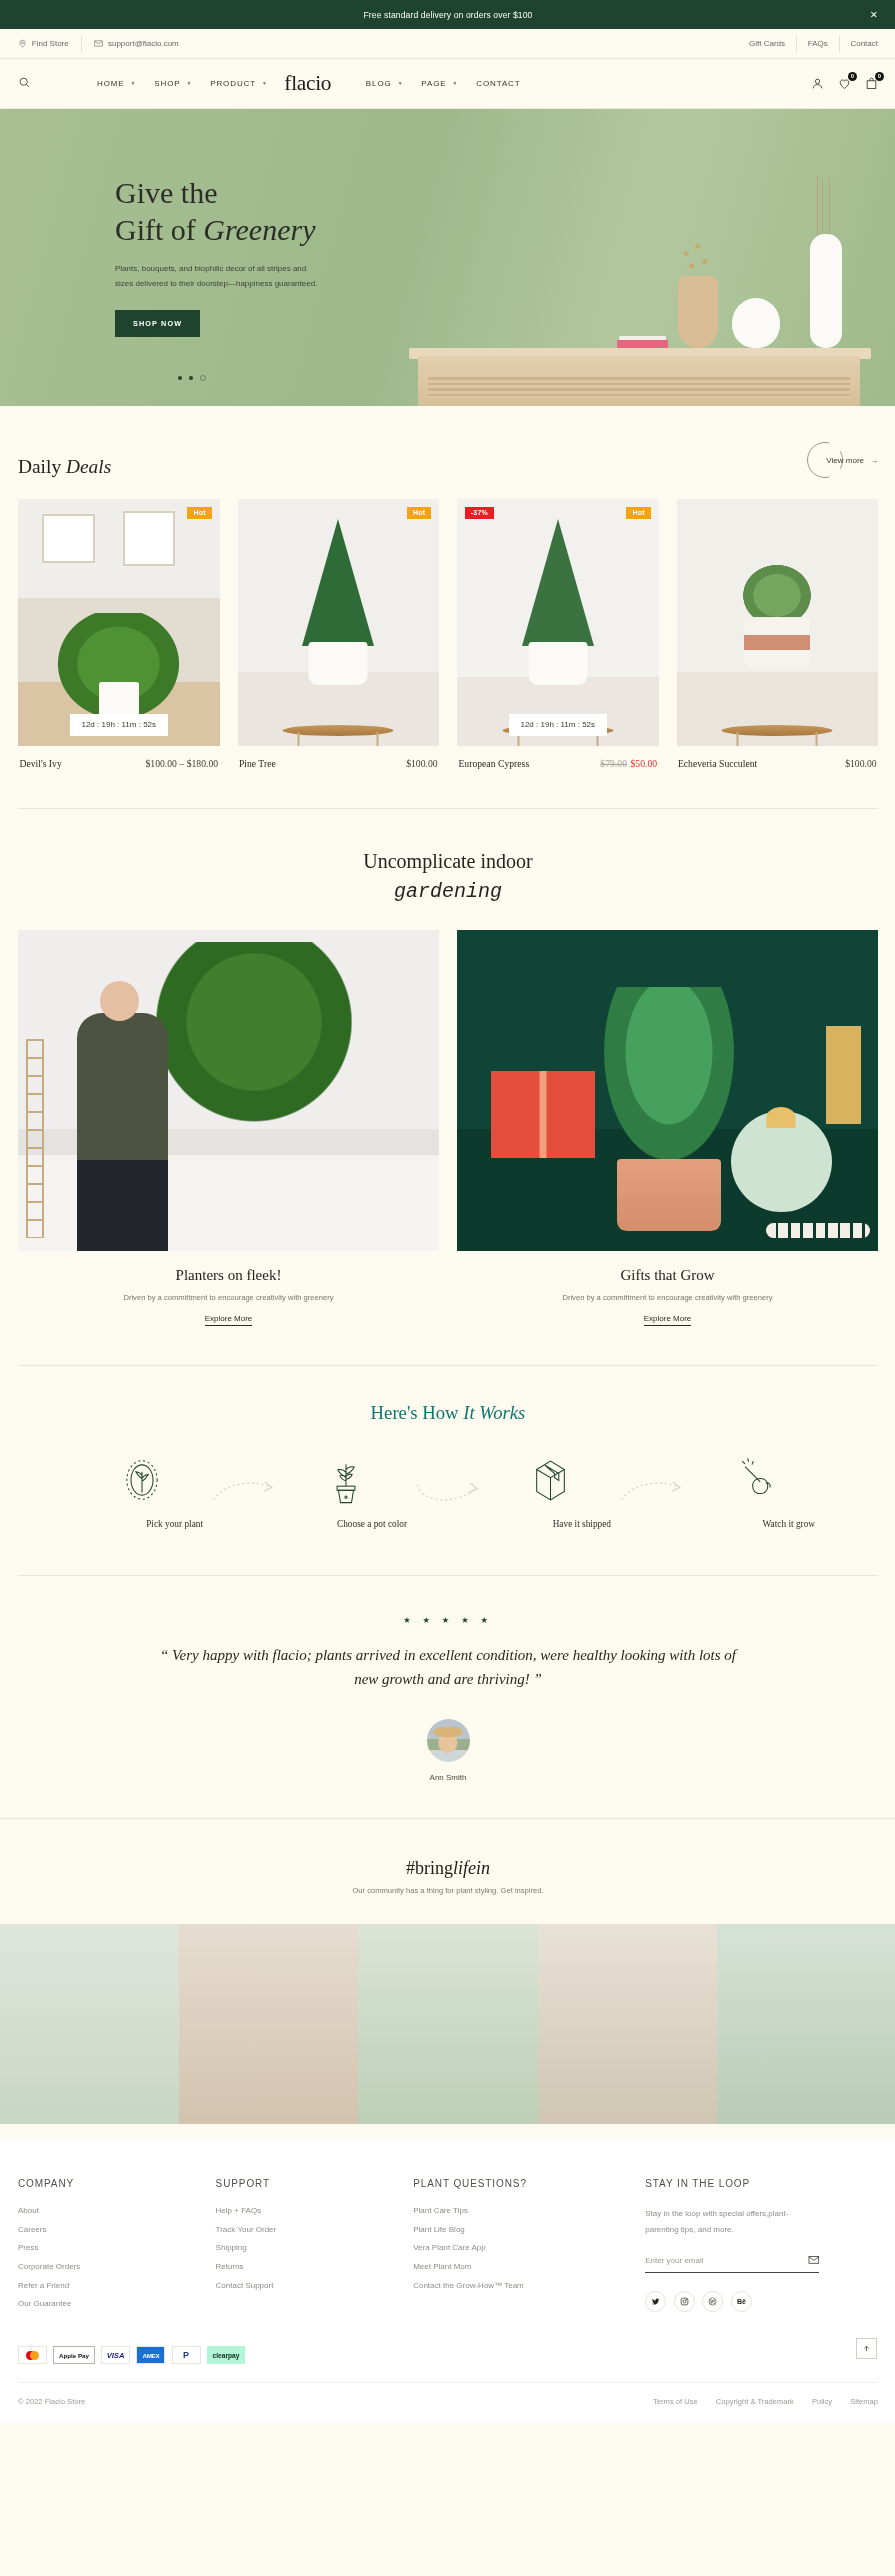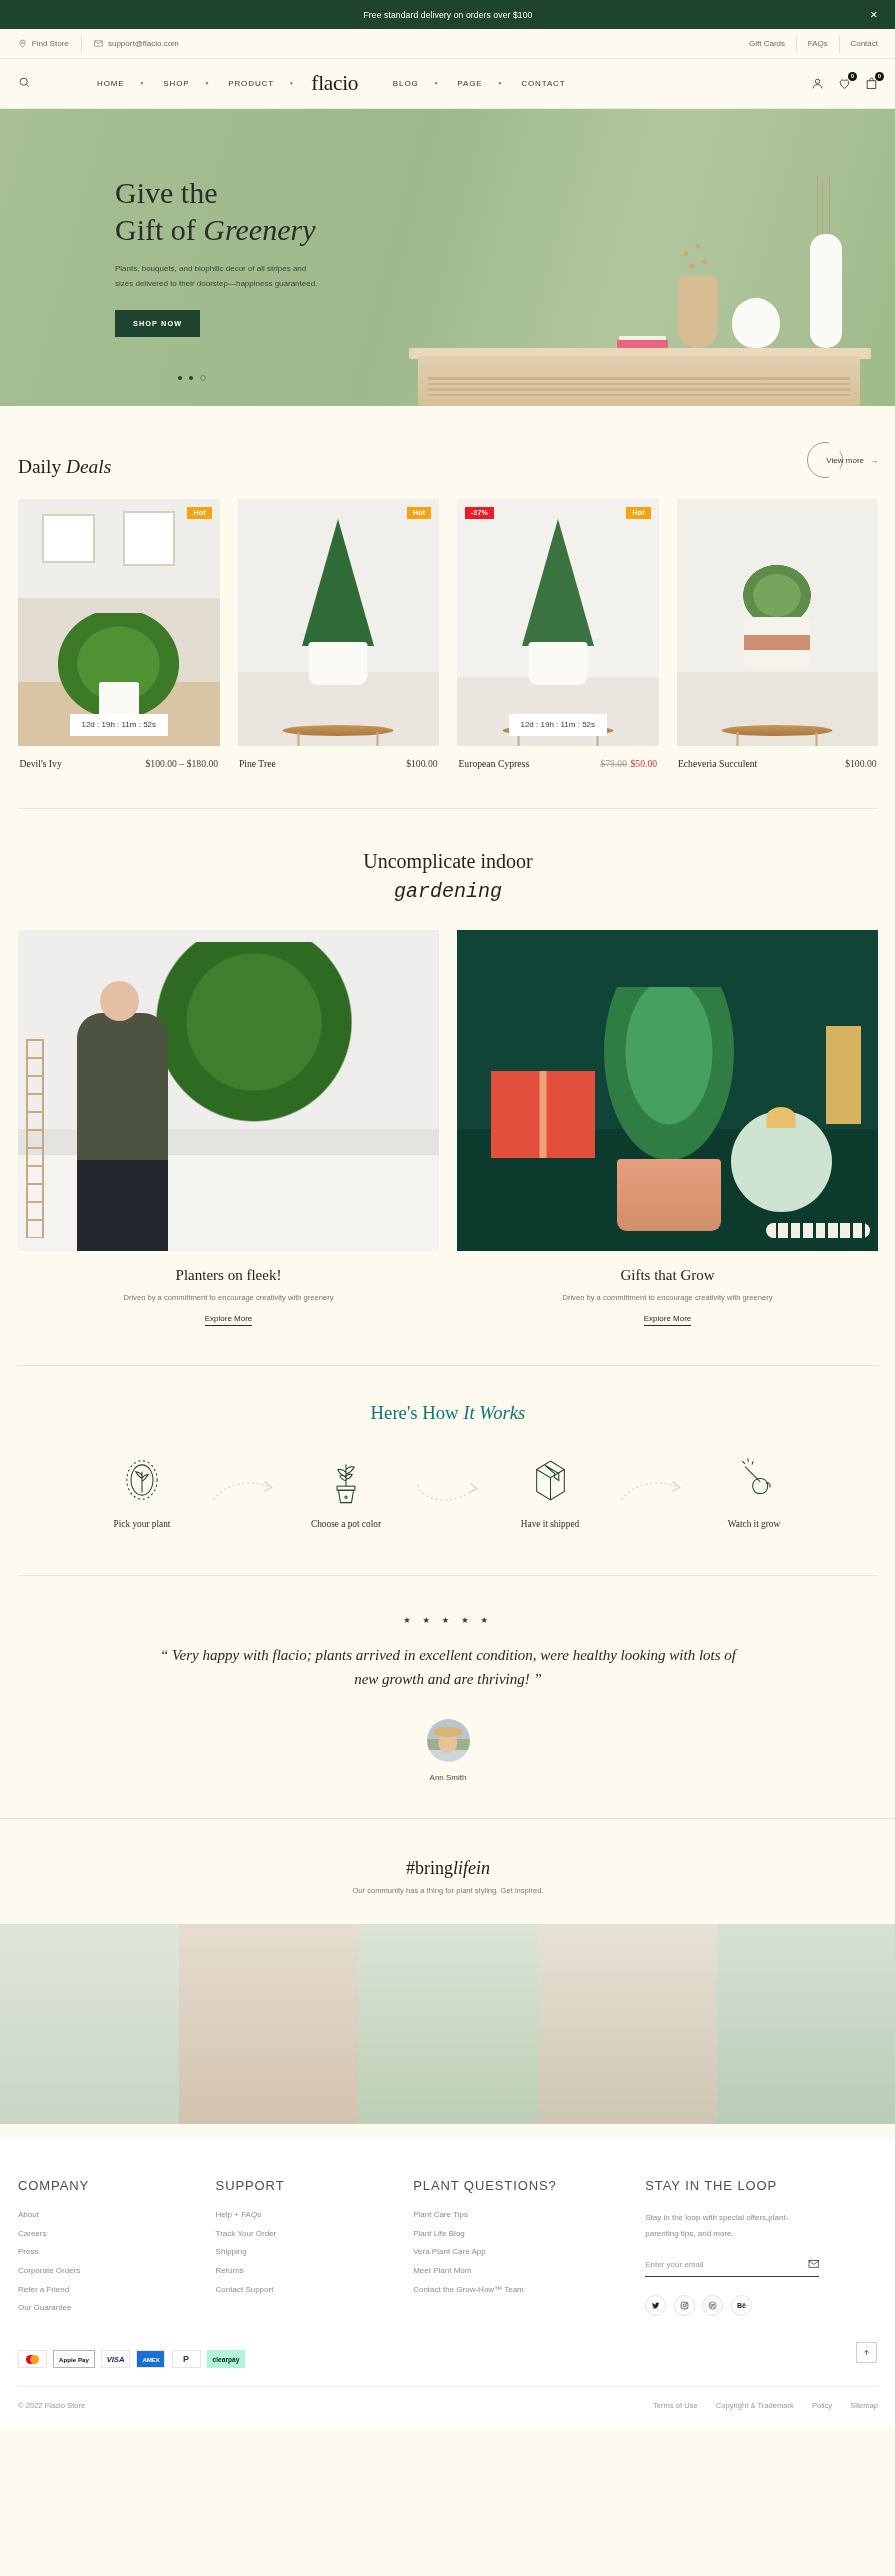--- a/index.html
+++ b/index.html
@@ -53,21 +53,21 @@
     padding: 0 18px; border-bottom: 0.7px solid #eeeade;
     position: relative;
   }
   .nav-search { width: 18px; cursor: pointer; }
   .nav-links {
     display: flex; align-items: center; gap: 18px;
     font-size: 8px; letter-spacing: 0.9px; color: #35352f;
   }
   .nav-left { margin-left: 61px; }
   .nav-right { margin-left: 18px; }
-  .nav-link { display: flex; align-items: center; gap: 15px; cursor: pointer; white-space: nowrap; }
+  .nav-link { display: flex; align-items: center; gap: 6px; cursor: pointer; white-space: nowrap; }
   .caret { font-size: 4.8px; opacity: .75; }
   .brand {
     font-family: "Liberation Serif", serif;
     font-size: 21.4px; letter-spacing: -0.3px;
     margin: 0 16.6px; color: #1b1b18; cursor: pointer;
     line-height: 1;
   }
   .nav-icons { margin-left: auto; display: flex; align-items: center; gap: 14px; }
   .nav-ico { position: relative; cursor: pointer; width: 13px; height: 13px; }
   .nav-ico svg { width: 13px; height: 13px; display: block; }
@@ -215,21 +215,21 @@
   .feat-body { text-align: center; padding-top: 16.6px; }
   .feat-body h3 { font-family: "Liberation Serif", serif; font-size: 15px; font-weight: normal; color: #23231f; }
   .feat-body p { font-size: 7.6px; color: #77766e; margin-top: 9px; }
   .explore { display: inline-block; margin-top: 11.7px; font-size: 8px; color: #2b2b25; border-bottom: 0.7px solid #2b2b25; padding-bottom: 2.1px; cursor: pointer; }
 
   
   .hiw { text-align: center; padding: 36px 0 7px; }
   .hiw h2 { font-family: "Liberation Serif", serif; font-size: 18.7px; font-weight: normal; color: #0f766e; }
   .hiw h2 em { font-style: italic; }
   .steps { display: flex; align-items: flex-start; justify-content: center; gap: 0; padding: 30px 28px 0; }
-  .step { width: 122px; text-align: center; }
+  .step { width: 122px; text-align: right; }
   .step-ico { height: 53px; display: flex; align-items: center; justify-content: center; }
   .step-label { margin-top: 12.4px; font-family: "Liberation Serif", serif; font-size: 9.3px; color: #2e2e28; }
   .arrow-gap { width: 82px; display: flex; align-items: center; justify-content: center; padding-top: 25px; }
 
   
   .testi { text-align: center; padding: 39px 0 0; }
   .stars { color: #1e4430; font-size: 8.3px; letter-spacing: 4.8px; }
   .quote { font-family: "Liberation Serif", serif; font-style: italic; font-size: 15px; line-height: 1.62; color: #26261f; margin: 18px auto 0; max-width: 581px; }
   .avatar { width: 43px; height: 43px; border-radius: 50%; margin: 28px auto 0; overflow: hidden; position: relative;
     background: linear-gradient(#b9c4cd 0 46%, #9db08e 46% 72%, #cfd6da 72% 100%); }
@@ -245,21 +245,21 @@
   .gallery { display: grid; grid-template-columns: repeat(5,1fr); height: 200px; margin-top: 29px; }
   .g1 { background: linear-gradient(#dfe6dc,#c9d6c4); }
   .g2 { background: linear-gradient(#e6ddd0,#d2c3ae); }
   .g3 { background: linear-gradient(#dbe4d6,#bdcfb6); }
   .g4 { background: linear-gradient(#e8e2d6,#cfc5b2); }
   .g5 { background: linear-gradient(#d7e2d6,#b9ccb6); }
 
   
   .footer { background: #fff; padding: 39px 18px 0; }
   .fcols { display: grid; grid-template-columns: 1.05fr 1.05fr 1.25fr 1.35fr; gap: 16.6px; }
-  .fhead { font-size: 13px; letter-spacing: 0.9px; color: #4f4f49; margin-bottom: 16.6px; }
+  .fhead { font-size: 10px; letter-spacing: 0.9px; color: #4f4f49; margin-bottom: 16.6px; }
   .flink { display: block; font-size: 8px; color: #8e8e88; margin-bottom: 9.7px; cursor: pointer; }
   .fnote { font-size: 8px; color: #8e8e88; line-height: 1.95; max-width: 173px; }
   .subscribe { margin-top: 16.6px; display: flex; align-items: center; border-bottom: 0.7px solid #44443e; max-width: 174px; padding-bottom: 4.8px; }
   .subscribe input { flex: 1; border: 0; outline: 0; font-size: 8px; color: #6f6f69; background: transparent; font-family: "Liberation Sans", sans-serif; }
   .subscribe input::placeholder { color: #9b9b95; }
   .socials { margin-top: 18px; display: flex; gap: 7.6px; }
   .soc { width: 21px; height: 21px; border: 0.7px solid #e3e3de; border-radius: 50%; display: flex; align-items: center; justify-content: center; cursor: pointer; font-size: 7px; font-weight: bold; color: #23231f; }
   .pays { display: flex; gap: 6.2px; padding: 28px 0 18px; align-items: center; }
   .pay { height: 18px; min-width: 29px; border: 0.7px solid #e7e7e2; border-radius: 0; display: flex; align-items: center; justify-content: center; padding: 0 4.8px; font-size: 6.2px; font-weight: bold; }
   .pay.visa { color: #1a1f71; font-style: italic; font-size: 7.6px; }

